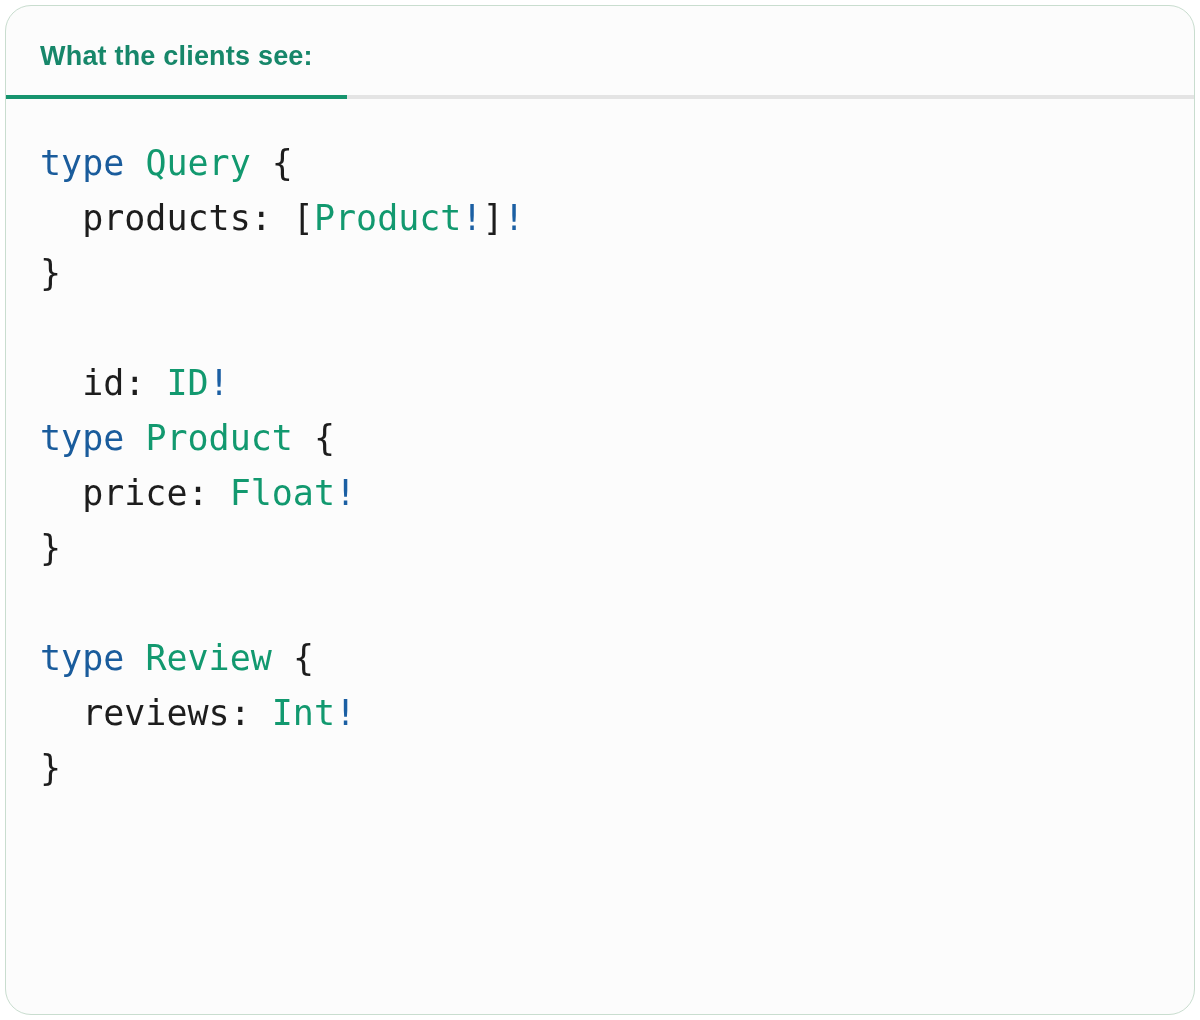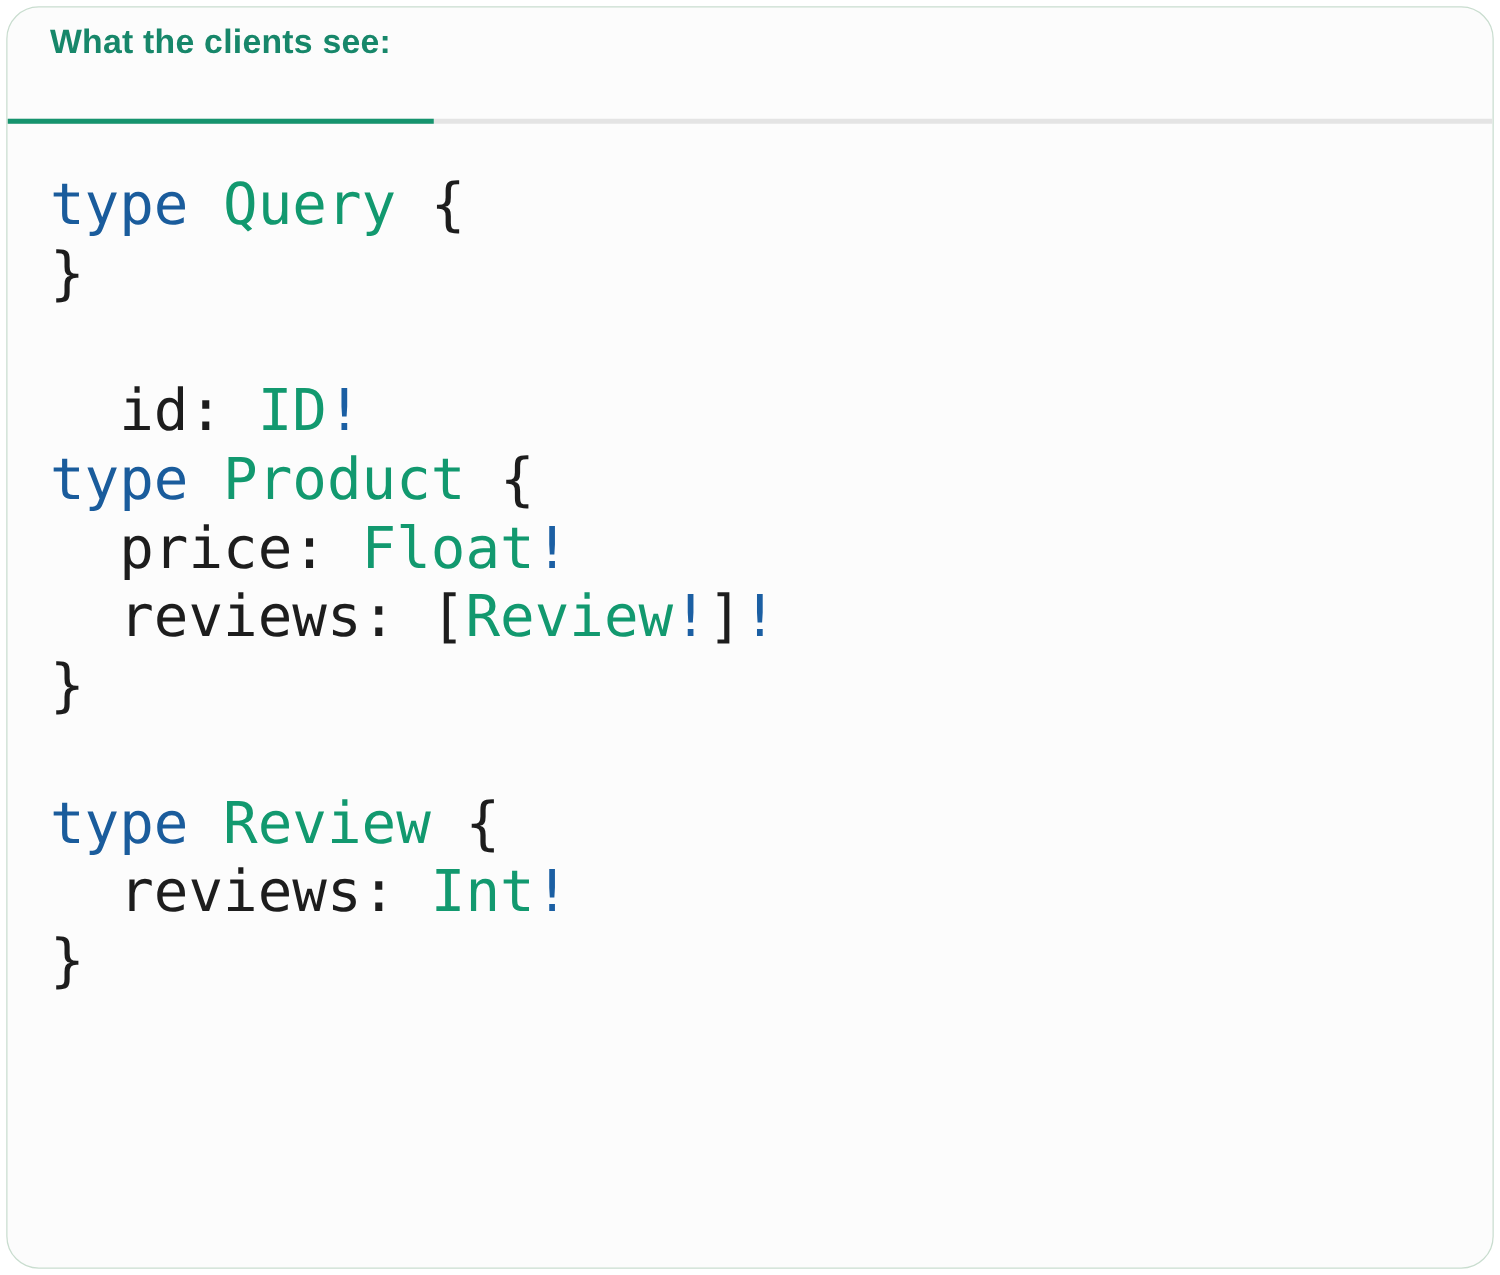--- a/index.html
+++ b/index.html
@@ -18,37 +18,37 @@
     overflow: hidden;
   }
   .tabbar {
     display: flex;
     align-items: stretch;
     height: 93px;
     border-bottom: 4px solid var(--divider, #e4e4e4);
   }
   .tab {
     display: flex;
-    align-items: flex-start;
+    align-items: center;
     padding: 12px 34px 0 34px;
     margin-bottom: -4px;
     border-bottom: 4px solid var(--tab-underline, #16946e);
     cursor: pointer;
   }
   .tab-label {
     color: var(--header-teal, #17876a);
     font-size: 27px;
     font-weight: 600;
     letter-spacing: 0.2px;
     white-space: nowrap;
   }
   .code {
     padding: 37px 34px;
     font-family: "DejaVu Sans Mono", "Liberation Mono", monospace;
-    font-size: 46px;
+    font-size: 35px;
     line-height: 55px;
     color: var(--plain, #1d1d1d);
   }
   .code-line {
     white-space: pre;
     min-height: 55px;
   }
   .tok-kw { color: var(--keyword-blue, #1a5c9c); }
   .tok-ty { color: var(--accent-teal, #12996f); }
   .tok-bg { color: var(--bang-blue, #1b5fa3); }
@@ -58,25 +58,25 @@
 <body>
 
 <div class="card">
   <div class="tabbar">
     <div class="tab">
       <span class="tab-label">What the clients see:</span>
     </div>
   </div>
   <div class="code">
       <div class="code-line"><span class="tok-kw">type</span><span class="tok-pl"> </span><span class="tok-ty">Query</span><span class="tok-pl"> {</span></div>
+      <div class="code-line"><span class="tok-pl">  products: [</span><span class="tok-ty">Product</span><span class="tok-bg">!</span><span class="tok-pl">]</span><span class="tok-bg">!</span></div>
       <div class="code-line"><span class="tok-pl">}</span></div>
       <div class="code-line"></div>
       <div class="code-line"><span class="tok-pl">  id: </span><span class="tok-ty">ID</span><span class="tok-bg">!</span></div>
       <div class="code-line"><span class="tok-kw">type</span><span class="tok-pl"> </span><span class="tok-ty">Product</span><span class="tok-pl"> {</span></div>
       <div class="code-line"><span class="tok-pl">  price: </span><span class="tok-ty">Float</span><span class="tok-bg">!</span></div>
-      <div class="code-line"><span class="tok-pl">  reviews: [</span><span class="tok-ty">Review</span><span class="tok-bg">!</span><span class="tok-pl">]</span><span class="tok-bg">!</span></div>
       <div class="code-line"><span class="tok-pl">}</span></div>
       <div class="code-line"></div>
       <div class="code-line"><span class="tok-kw">type</span><span class="tok-pl"> </span><span class="tok-ty">Review</span><span class="tok-pl"> {</span></div>
       <div class="code-line"><span class="tok-pl">  reviews: </span><span class="tok-ty">Int</span><span class="tok-bg">!</span></div>
       <div class="code-line"><span class="tok-pl">}</span></div>
     </div>
 </div>
 
 </body></html>

